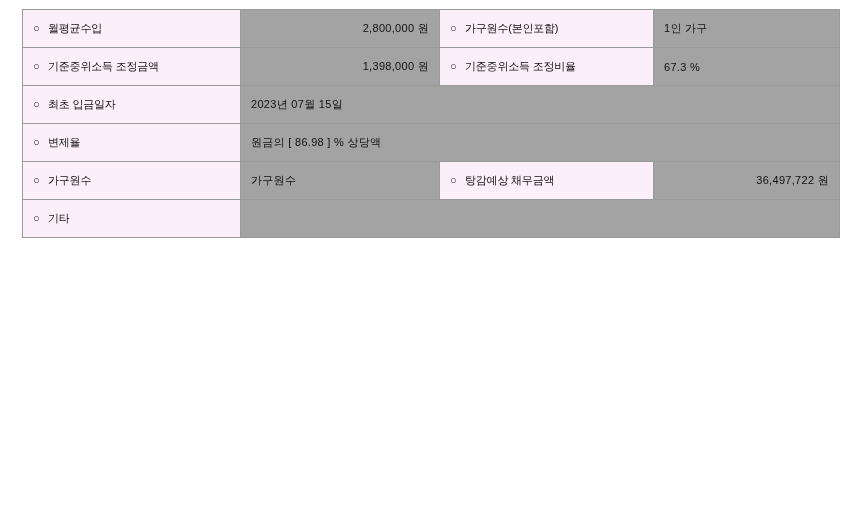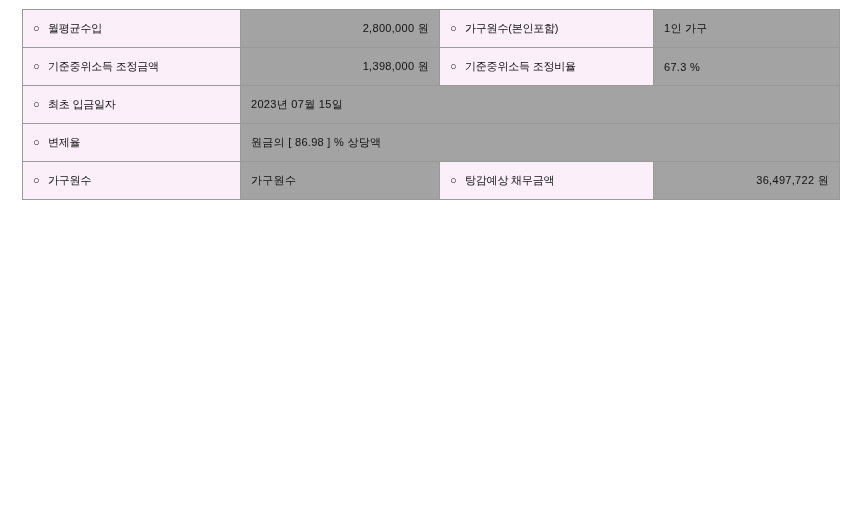--- a/index.html
+++ b/index.html
@@ -141,15 +141,23 @@
           <span class="num-txt">가구원수</span>
         </td>
         <td class="label">
           <span class="bullet">○</span><span class="lbl-text">탕감예상 채무금액</span>
         </td>
         <td class="value num">
           <span class="num-txt">36,497,722 원</span>
         </td>
       </tr>
 
+      <tr>
+        <td class="label tall">
+          <span class="bullet">○</span><span class="lbl-text">기타</span>
+        </td>
+        <td class="value left tall-v" colspan="3">
+          <span class="num-txt"></span>
+        </td>
+      </tr>
     </tbody>
   </table>
 </div>
 
 </body></html>

